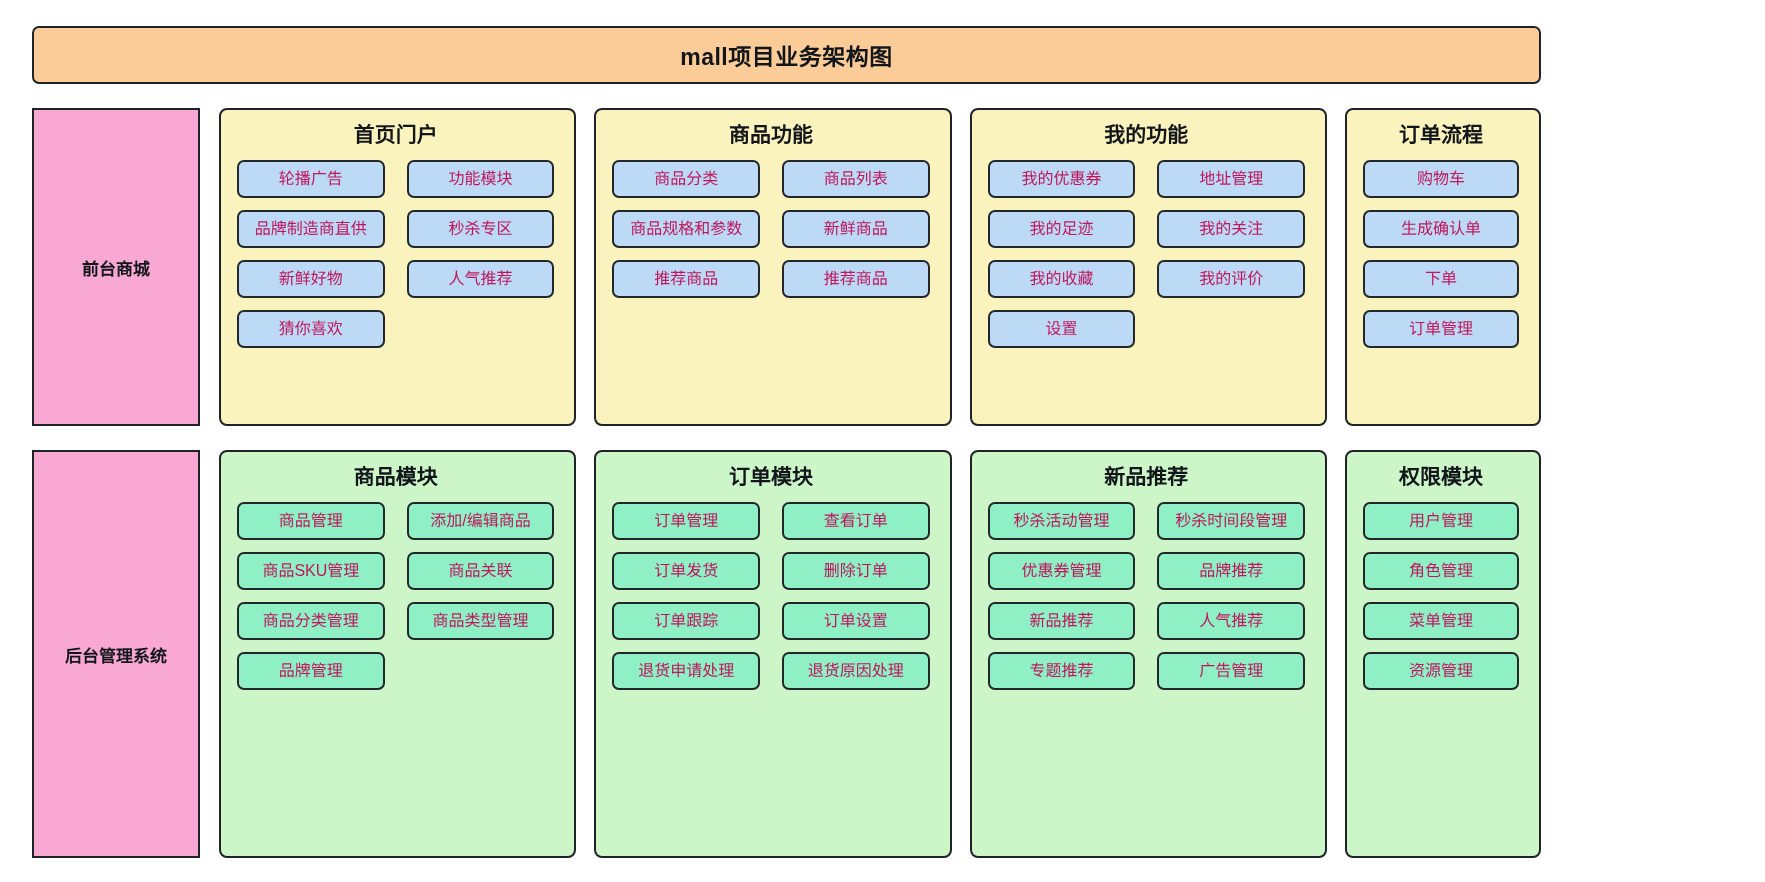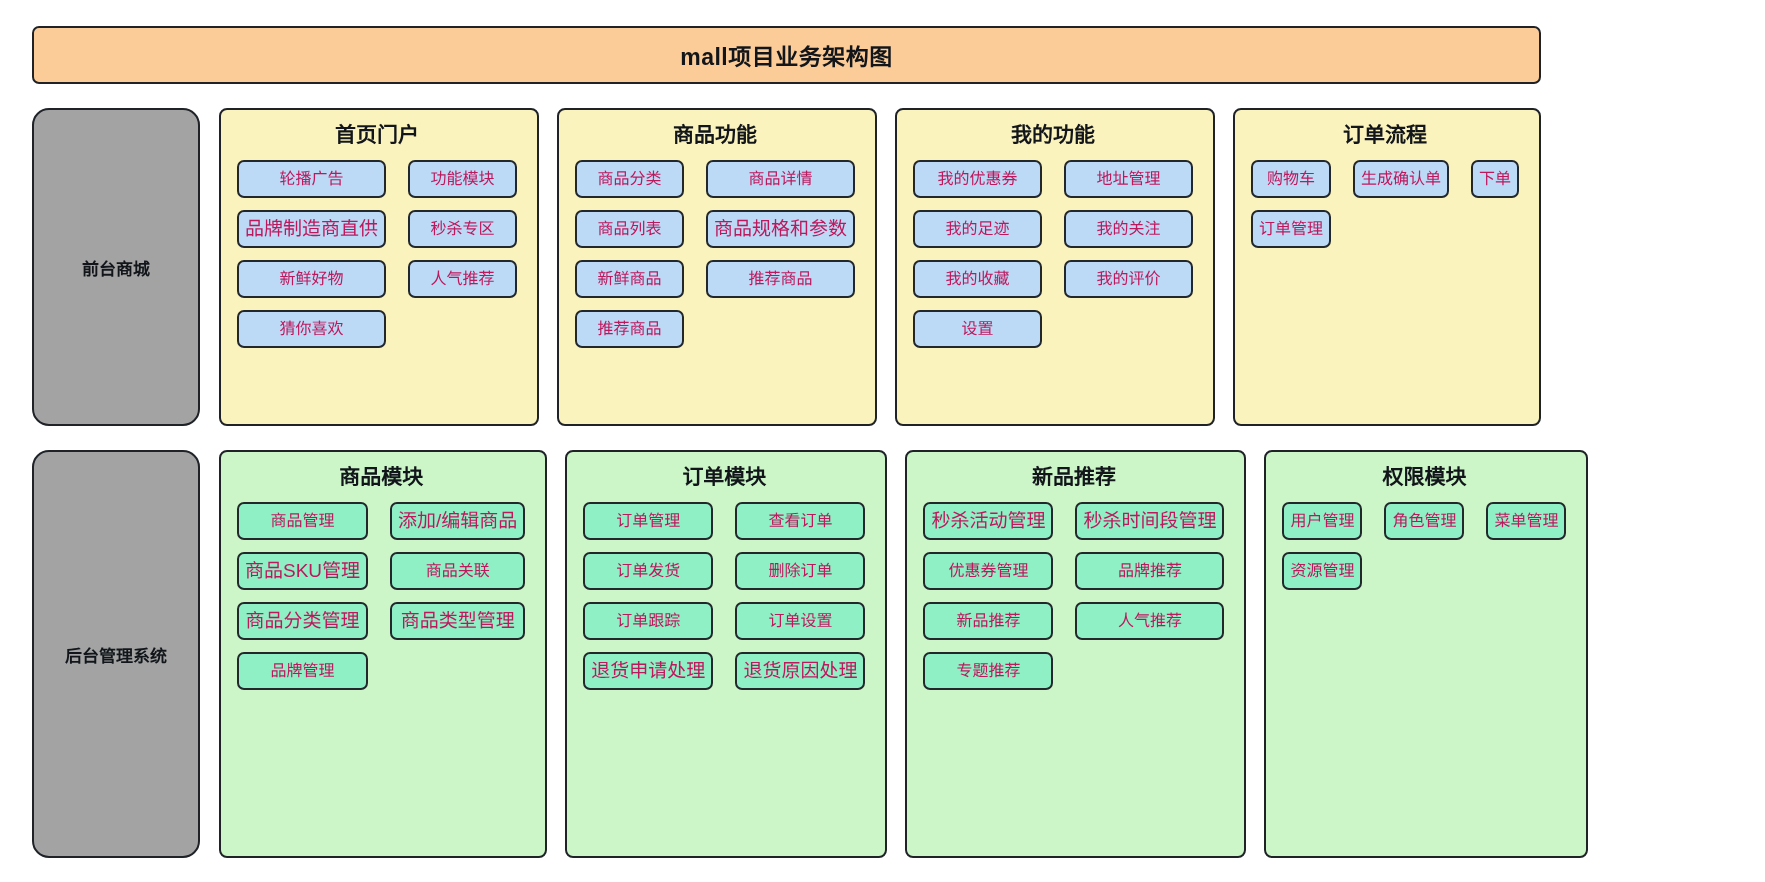--- a/index.html
+++ b/index.html
@@ -49,23 +49,23 @@
     gap: 19px;
     align-items: stretch;
   }
   .row-front { flex: 0 0 318px; }
   .row-back  { flex: 1 1 auto; }
 
   
   .spine {
     box-sizing: border-box;
     flex: 0 0 168px;
-    background: #a3a3a3;
+    background: #f9a8d4;
     border: 2.5px solid #1f2328;
-    border-radius: 17px;
+    border-radius: 0;
     display: flex;
     align-items: center;
     justify-content: center;
     font-size: 17px;
     font-weight: bold;
     color: #12161a;
   }
 
   
   .groups {
@@ -98,41 +98,41 @@
   }
 
   
   .items {
     display: grid;
     gap: 12px 22px;
     justify-items: stretch;
     align-content: start;
   }
   .items.two-col { grid-template-columns: 1fr 1fr; }
-  .items.one-col { grid-template-columns: 1fr 1fr 1fr; }
+  .items.one-col { grid-template-columns: 1fr; }
 
   .item {
     box-sizing: border-box;
     border: 2.5px solid #22272c;
     border-radius: 7px;
     min-height: 38px;
     display: flex;
     align-items: center;
     justify-content: center;
     text-align: center;
     font-size: 16px;
     line-height: 1.15;
     padding: 4px 6px;
     color: #be185d;
     white-space: nowrap;
   }
   .item-front { background: #bcd9f5; }
   .item-back  { background: #8ff0c6; }
 
-  .item.small { font-size: 19px; }
+  .item.small { font-size: 16px; }
 </style>
 </head>
 <body>
 
 <div id="diagram">
 
   <div class="title-banner">mall项目业务架构图</div>
 
   <div class="row row-front">
     <div class="spine">前台商城</div>
@@ -146,21 +146,20 @@
             <div class="item item-front">秒杀专区</div>
             <div class="item item-front">新鲜好物</div>
             <div class="item item-front">人气推荐</div>
             <div class="item item-front">猜你喜欢</div>
           </div>
         </div>
         <div class="group group-front wide">
           <div class="group-title">商品功能</div>
           <div class="items two-col">
             <div class="item item-front">商品分类</div>
-            <div class="item item-front">商品详情</div>
             <div class="item item-front">商品列表</div>
             <div class="item item-front small">商品规格和参数</div>
             <div class="item item-front">新鲜商品</div>
             <div class="item item-front">推荐商品</div>
             <div class="item item-front">推荐商品</div>
           </div>
         </div>
         <div class="group group-front wide">
           <div class="group-title">我的功能</div>
           <div class="items two-col">
@@ -216,20 +215,21 @@
         <div class="group group-back wide">
           <div class="group-title">新品推荐</div>
           <div class="items two-col">
             <div class="item item-back small">秒杀活动管理</div>
             <div class="item item-back small">秒杀时间段管理</div>
             <div class="item item-back">优惠券管理</div>
             <div class="item item-back">品牌推荐</div>
             <div class="item item-back">新品推荐</div>
             <div class="item item-back">人气推荐</div>
             <div class="item item-back">专题推荐</div>
+            <div class="item item-back">广告管理</div>
           </div>
         </div>
         <div class="group group-back narrow">
           <div class="group-title">权限模块</div>
           <div class="items one-col">
             <div class="item item-back">用户管理</div>
             <div class="item item-back">角色管理</div>
             <div class="item item-back">菜单管理</div>
             <div class="item item-back">资源管理</div>
           </div>

